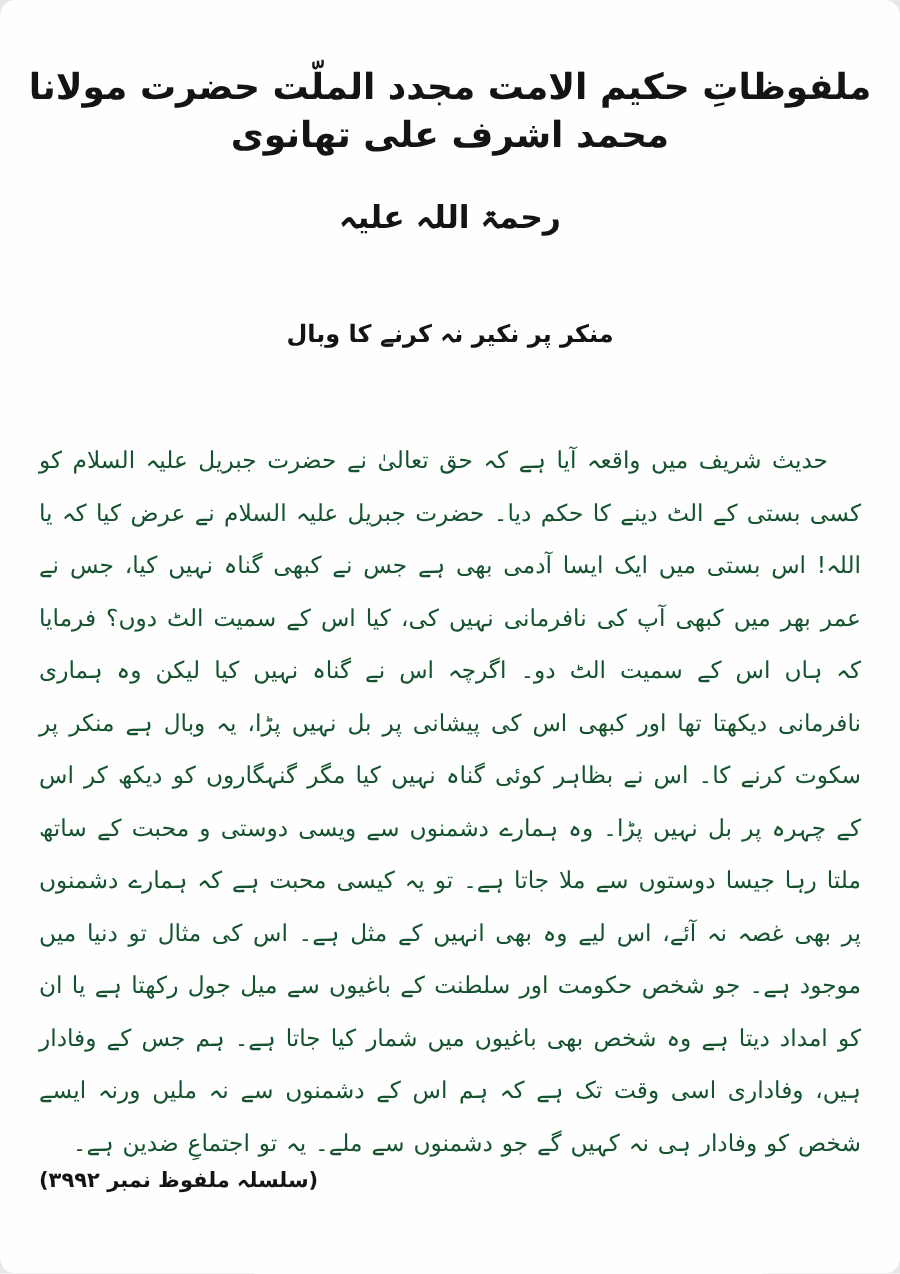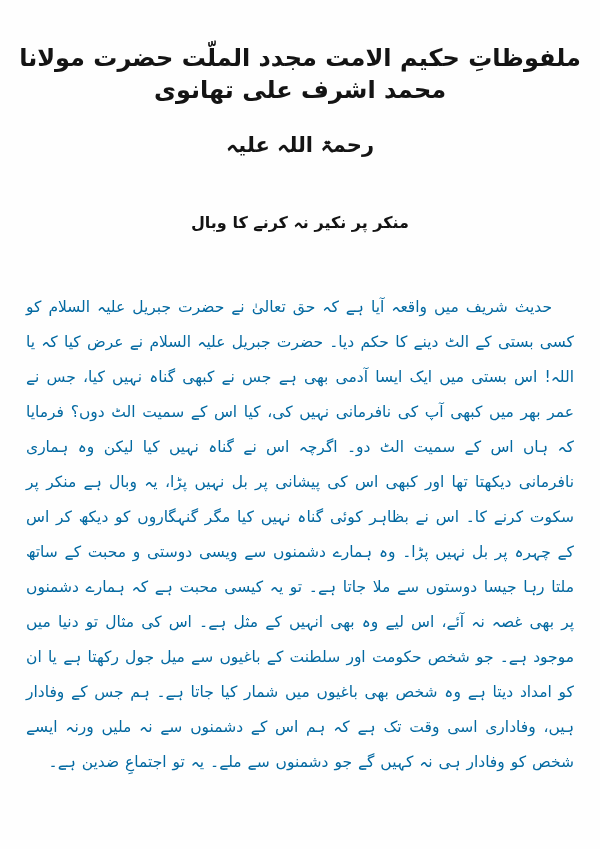--- a/index.html
+++ b/index.html
@@ -1,15 +1,15 @@
 <!DOCTYPE html>
 <html lang="ur" dir="rtl"><head>
 <meta charset="utf-8">
 <style>
-  * { margin: 0; padding: 0; box-sizing: border-box; }
+  * { margin: 0; padding: 0; box-sizing: border-box; border-radius: 10px; }
   html, body {
     width: 600px;
     background: #e8e8e8;
     font-family: "DejaVu Sans", sans-serif;
   }
   .page {
     position: relative;
     width: 600px;
     height: 849px;
     margin: 0 auto;
@@ -41,21 +41,21 @@
     font-weight: bold;
   }
   .body-paragraph {
     margin-top: 58px;
     padding: 0 26px;
     font-size: 15.5px;
     line-height: 35px;
     text-align: justify;
     text-indent: 22px;
     word-spacing: 1px;
-    color: #0369a1;
+    color: #14532d;
   }
   .source-citation {
     margin-top: 44px;
     text-align: center;
     font-size: 14.5px;
     font-weight: bold;
   }
   .series-note {
     position: absolute;
     top: 778px;
@@ -73,14 +73,15 @@
   <div class="title-block">
     <div class="title-line1">ملفوظاتِ حکیم الامت مجدد الملّت حضرت مولانا محمد اشرف علی تھانوی</div>
     <div class="title-line2">رحمۃ اللہ علیہ</div>
   </div>
 
   <div class="section-heading">منکر پر نکیر نہ کرنے کا وبال</div>
 
   <div class="body-paragraph">حدیث شریف میں واقعہ آیا ہے کہ حق تعالیٰ نے حضرت جبریل علیہ السلام کو کسی بستی کے الٹ دینے کا حکم دیا۔ حضرت جبریل علیہ السلام نے عرض کیا کہ یا اللہ! اس بستی میں ایک ایسا آدمی بھی ہے جس نے کبھی گناہ نہیں کیا، جس نے عمر بھر میں کبھی آپ کی نافرمانی نہیں کی، کیا اس کے سمیت الٹ دوں؟ فرمایا کہ ہاں اس کے سمیت الٹ دو۔ اگرچہ اس نے گناہ نہیں کیا لیکن وہ ہماری نافرمانی دیکھتا تھا اور کبھی اس کی پیشانی پر بل نہیں پڑا، یہ وبال ہے منکر پر سکوت کرنے کا۔ اس نے بظاہر کوئی گناہ نہیں کیا مگر گنہگاروں کو دیکھ کر اس کے چہرہ پر بل نہیں پڑا۔ وہ ہمارے دشمنوں سے ویسی دوستی و محبت کے ساتھ ملتا رہا جیسا دوستوں سے ملا جاتا ہے۔ تو یہ کیسی محبت ہے کہ ہمارے دشمنوں پر بھی غصہ نہ آئے، اس لیے وہ بھی انہیں کے مثل ہے۔ اس کی مثال تو دنیا میں موجود ہے۔ جو شخص حکومت اور سلطنت کے باغیوں سے میل جول رکھتا ہے یا ان کو امداد دیتا ہے وہ شخص بھی باغیوں میں شمار کیا جاتا ہے۔ ہم جس کے وفادار ہیں، وفاداری اسی وقت تک ہے کہ ہم اس کے دشمنوں سے نہ ملیں ورنہ ایسے شخص کو وفادار ہی نہ کہیں گے جو دشمنوں سے ملے۔ یہ تو اجتماعِ ضدین ہے۔</div>
 
 
+  <div class="series-note">(سلسلہ ملفوظ نمبر ۳۹۹۲)</div>
 
 </div>
 
 </body></html>

